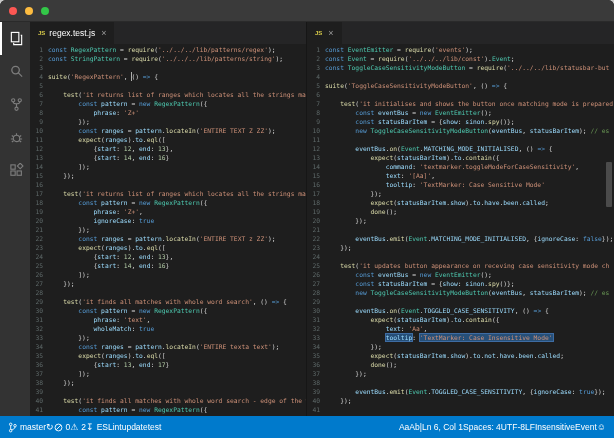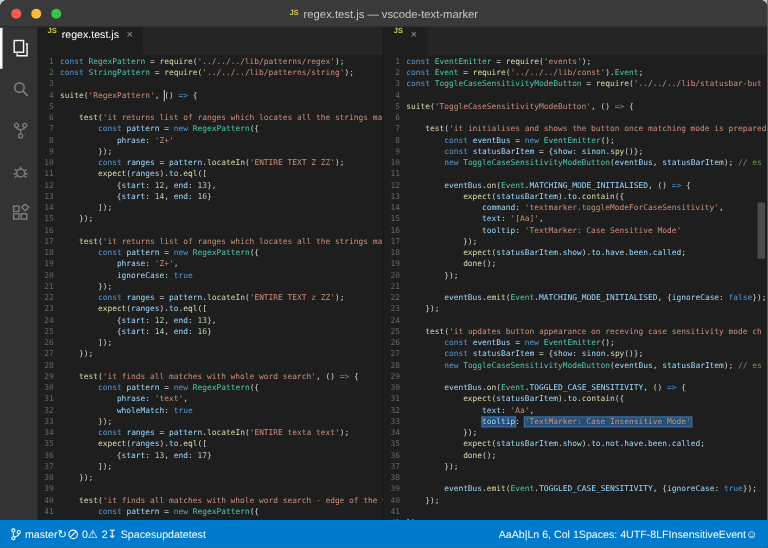--- a/index.html
+++ b/index.html
@@ -14,21 +14,21 @@
   .js-badge{color:#d7ca49;font-weight:bold;font-size:6px;letter-spacing:0}
   .main{flex:1;display:flex;min-height:0}
   .activitybar{flex:0 0 30px;background:#333333;display:flex;flex-direction:column}
   .ab-item{height:33px;display:flex;align-items:center;justify-content:center;color:#7d7d7d;cursor:pointer;border-left:2px solid transparent}
   .ab-item.active{color:#ffffff;border-left:2px solid #ffffff}
   .editors{flex:1;display:flex;min-width:0}
   .pane{display:flex;flex-direction:column;min-width:0;position:relative}
   .pane.left{flex:0 0 277px;border-right:1px solid #161616}
   .pane.right{flex:1}
   .tabbar{flex:0 0 22px;background:#252526;display:flex}
-  .tab{background:#1e1e1e;display:flex;align-items:flex-start;gap:4px;padding:0 8px;font-size:8.5px;color:#ffffff;cursor:pointer}
+  .tab{background:#1e1e1e;display:flex;align-items:center;gap:4px;padding:0 8px;font-size:8.5px;color:#ffffff;cursor:pointer}
   .tab-close{color:#9a9a9a;font-size:9px;margin-left:2px}
   .code{flex:1;overflow:hidden;padding-top:1px;font-family:"DejaVu Sans Mono","Liberation Mono",monospace;font-size:6.3px}
   .line{display:flex;height:9px;line-height:9px;white-space:pre}
   .num{flex:0 0 18px;text-align:right;padding-right:5px;color:#5f6a6a}
   .src{position:relative;white-space:pre;color:#d4d4d4}
   .k{color:#569cd6}.s{color:#ce9178}.fn{color:#dcdcaa}.cls{color:#4ec9b0}
   .v{color:#9cdcfe}.n{color:#b5cea8}.cm{color:#6a9955}
   .sel{background:#264f78;box-shadow:0 0 0 1px #3e6ca3}
   .cursor{position:absolute;top:0;width:1px;height:9px;background:#aeafad}
   .scroll-thumb{position:absolute;right:2px;width:6px;background:rgba(130,130,130,.45);border-radius:1px;cursor:pointer}
@@ -41,24 +41,20 @@
 </style>
 </head>
 <body>
 
 <div class="window">
   <div class="titlebar">
     <div class="lights">
       <span class="light red"></span>
       <span class="light yellow"></span>
       <span class="light green"></span>
-    </div>
-    <div class="title">
-      <span class="js-badge">JS</span>
-      <span>regex.test.js — vscode-text-marker</span>
     </div>
   </div>
   <div class="main">
     <div class="activitybar" id="activitybar">
         <div class="ab-item active">
           <span>
             <svg width="15" height="15" viewBox="0 0 16 16" fill="none" stroke="currentColor" stroke-width="1.2">
               <rect x="2.5" y="1.5" width="8" height="10"></rect>
               <path d="M12.5 4.5h1v10H5v-2"></path>
             </svg>
@@ -233,21 +229,21 @@
             </svg>
           </span>
           <span>0</span>
         </div>
         <div class="sb-item">
           <span class="sb-ico">⚠</span>
           <span>2</span>
         </div>
         <div class="sb-item">
           <span class="sb-ico">↧</span>
-          <span>Spaces</span>
+          <span>ESLint</span>
         </div>
         <div class="sb-item">
           <span>update</span>
         </div>
         <div class="sb-item">
           <span>test</span>
         </div>
       </div>
     <div class="sb-group sb-right" id="sb-right">
         <div class="sb-item">

